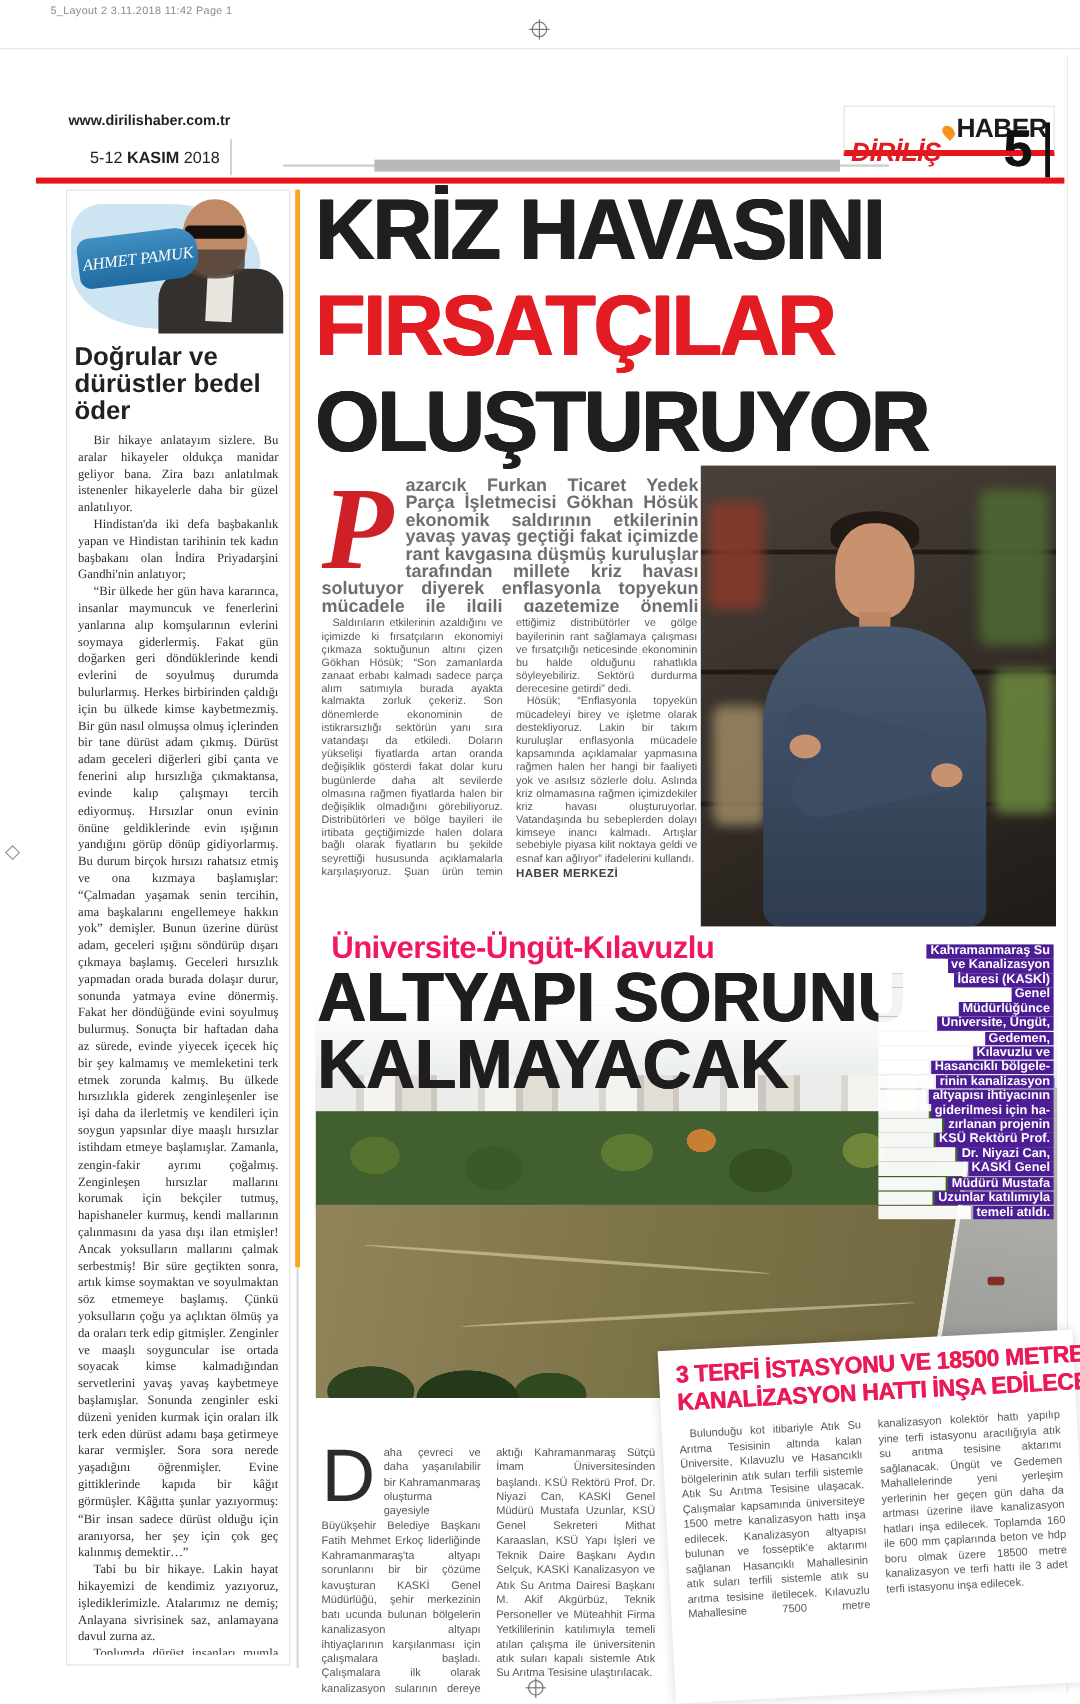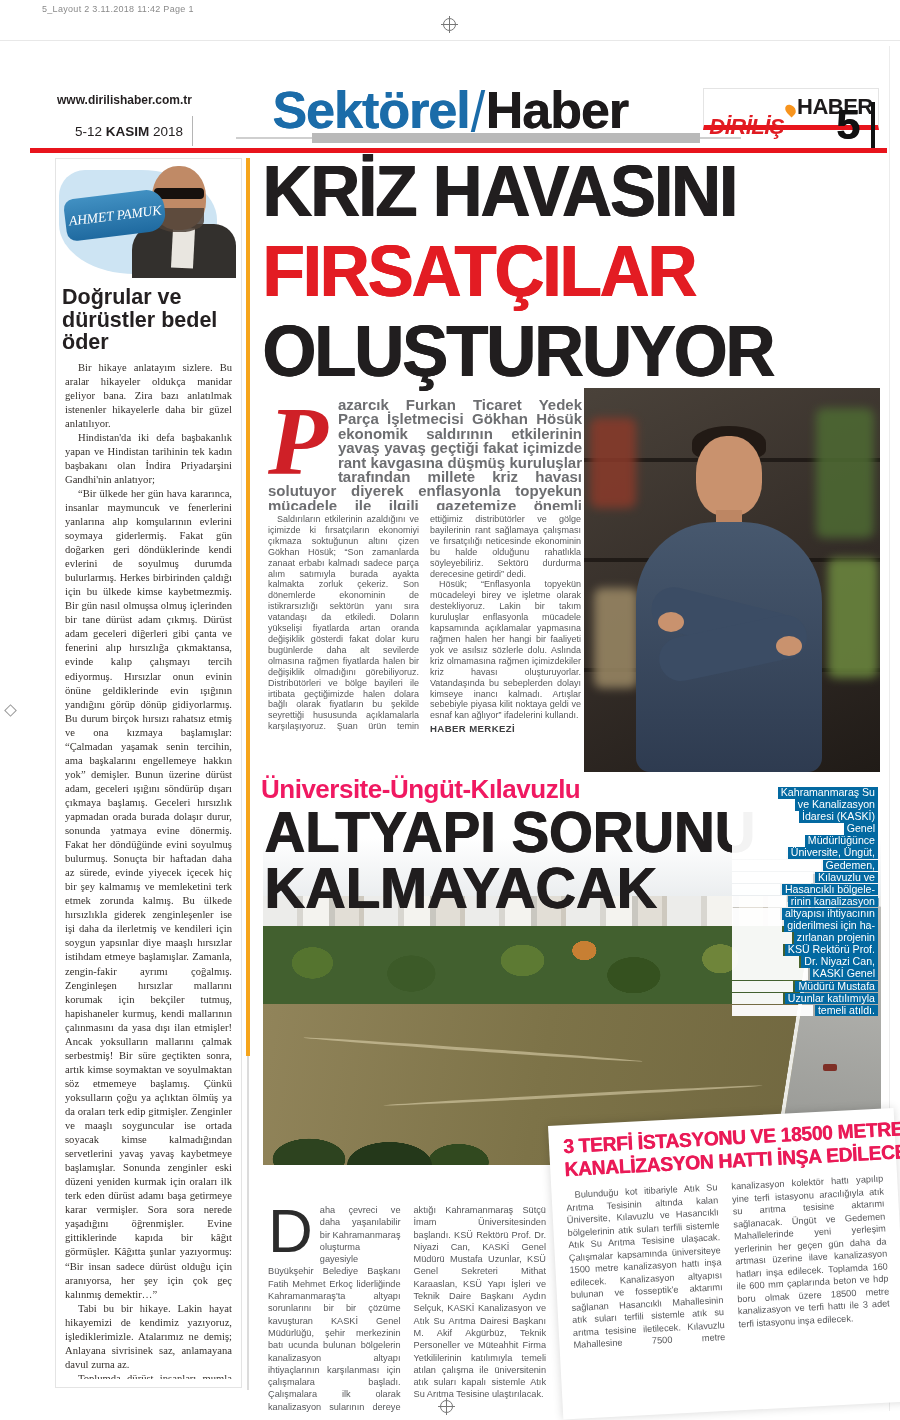--- a/index.html
+++ b/index.html
@@ -92,21 +92,21 @@
   .m-hair{position:absolute;left:108px;top:38px;width:74px;height:34px;background:#221a15;
           border-radius:50% 50% 30% 30%;}
   .m-neck{position:absolute;left:132px;top:122px;width:26px;height:18px;background:#bd8663;}
   .m-body{position:absolute;left:52px;top:134px;width:186px;height:250px;
           background:linear-gradient(#47586e,#2e3b50);border-radius:80px 80px 14px 14px;}
   .m-arm{position:absolute;width:150px;height:44px;background:#3b4c64;border-radius:24px;}
   .m-arm.a1{left:66px;top:212px;transform:rotate(14deg);}
   .m-arm.a2{left:74px;top:238px;transform:rotate(-12deg);}
   .m-hand{position:absolute;width:26px;height:20px;background:#c9926e;border-radius:50%;}
   
-  .kicker{position:absolute;left:261px;top:774px;font-size:26px;font-weight:bold;color:#f01961;
+  .kicker{position:absolute;left:276px;top:774px;font-size:26px;font-weight:bold;color:#f01961;
           letter-spacing:-.5px;z-index:7;}
   .h2block{position:absolute;left:264px;top:804px;z-index:7;}
   .h2line{display:block;font-size:58px;line-height:56px;font-weight:bold;color:#201d1e;
           letter-spacing:0px;transform:scaleX(.97);transform-origin:left;white-space:nowrap;
           text-shadow:1.2px 0 currentColor,.6px 0 currentColor;}
   .photo-infra{position:absolute;left:263px;top:838px;width:618px;height:327px;overflow:hidden;
                background:#efede6;}
   .pi-sky{position:absolute;left:0;top:0;width:100%;height:64px;background:linear-gradient(#ffffff,#e9ecee);}
   .pi-bldg{position:absolute;left:0;top:58px;width:100%;height:36px;
            background:repeating-linear-gradient(90deg,#ececea 0 34px,#d8d6d0 34px 40px,#f4f3ef 40px 66px,#c9c7c0 66px 72px,#e2ded6 72px 96px,#cec9bf 96px 101px);}
@@ -130,21 +130,21 @@
            border-left:4px solid #ebebe6;border-radius:46px 0 0 70px;}
   .pi-car{position:absolute;width:14px;height:7px;border-radius:2px;}
   .pi-bush{position:absolute;left:0;bottom:0;width:230px;height:58px;background-color:transparent;
     background-image:radial-gradient(60px 34px at 20% 90%,#2d431f 60%,transparent 61%),
       radial-gradient(70px 38px at 55% 100%,#24381a 60%,transparent 61%),
       radial-gradient(50px 30px at 85% 95%,#31491f 60%,transparent 61%);}
   
   .sidebar{position:absolute;left:732px;top:787px;width:146px;z-index:8;}
   .sb-row{display:flex;align-items:stretch;height:11.6px;margin-bottom:.5px;}
   .sb-fill{flex:1;background:rgba(255,255,255,.95);margin-right:2px;}
-  .sb-chip{background:#0369a1;color:#fff;font-weight:normal;font-size:10.6px;line-height:11.6px;
+  .sb-chip{background:#4c1d95;color:#fff;font-weight:bold;font-size:10.6px;line-height:11.6px;
            padding:0 3px;white-space:nowrap;}
   
   .callout{position:absolute;left:299px;top:1000px;width:164px;height:164px;border-radius:50%;
            background:#b7cfe9;border:5px solid #8fb4d8;box-sizing:border-box;z-index:8;
            display:flex;align-items:center;justify-content:center;text-align:center;
            font-weight:bold;font-size:10.8px;line-height:12.8px;color:#1c2a37;padding:16px;}
   
   .infra-cols{position:absolute;left:268px;top:1204px;width:278px;height:214px;column-count:2;
               column-gap:13px;font-size:9.2px;line-height:12.3px;color:#57585b;text-align:justify;
               overflow:hidden;}
@@ -168,23 +168,20 @@
 <div class="page">
 
   <div class="printline">5_Layout 2  3.11.2018  11:42  Page 1</div>
   <div class="hairline-top"></div>
   <div class="edge-r"></div>
   <div class="target" style="left:443px;top:18px;"></div>
   <div class="target" style="left:440px;top:1400px;"></div>
   <div class="diamond" style="left:6px;top:706px;"></div>
 
   <div class="url">www.dirilishaber.com.tr</div>
-  <div class="masthead">
-    <span class="mh-blue">Sektörel</span><span class="mh-slash"></span><span class="mh-black">Haber</span>
-  </div>
   <div class="logo">
     <span class="l-red">DİRİLİŞ</span>
       <span class="flame"></span>
       <span class="l-black">HABER</span>
   </div>
   <div class="dateline">
     <span>5-12</span>
     <b>KASIM</b>
     <span>2018</span>
   </div>

